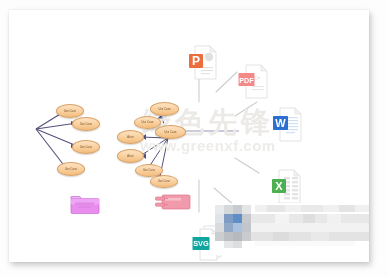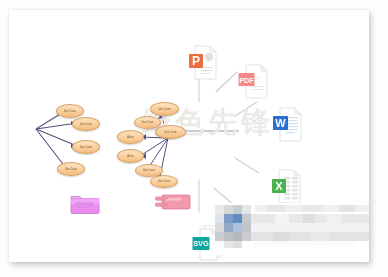--- a/index.html
+++ b/index.html
@@ -127,20 +127,21 @@
           <polygon points="140,115 143,119 146,116"></polygon>
           <polygon points="133,127 137,124 137,130"></polygon>
           <polygon points="133,146 137,143 137,149"></polygon>
           <polygon points="139,159 143,158 141,163"></polygon>
           <polygon points="151,170 152,165 147,166"></polygon>
         </g>
       </svg>
 
       <div class="watermark">
         <div class="wm-cn">绿色先锋</div>
+        <div class="wm-url">www.greenxf.com</div>
       </div>
 
       <div class="node" style="left:47px;top:94px;width:26px;height:12px;">
         <span>Use Case</span>
       </div>
       <div class="node" style="left:63px;top:107px;width:26px;height:12px;">
         <span>Use Case</span>
       </div>
       <div class="node" style="left:63px;top:130px;width:26px;height:12px;">
         <span>Use Case</span>

